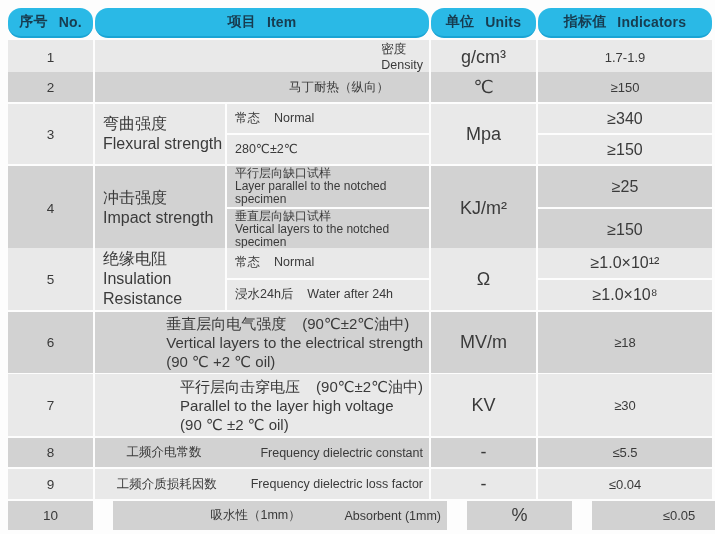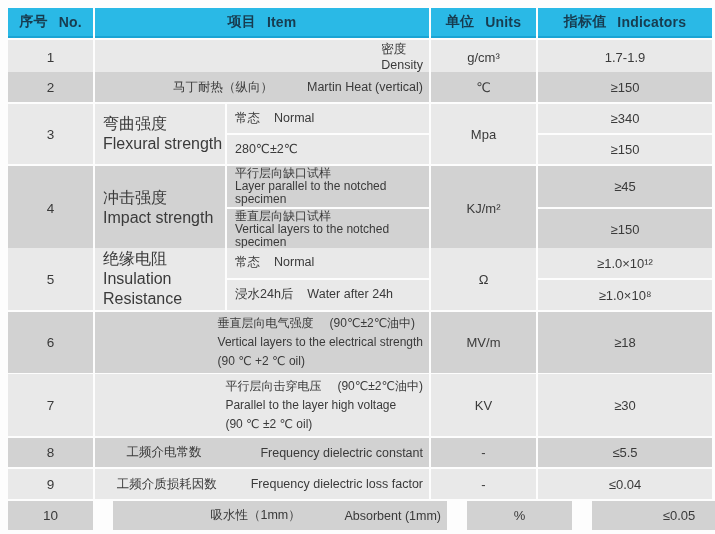--- a/index.html
+++ b/index.html
@@ -33,31 +33,31 @@
     background:#2ab9e6;
     color:#173c50;
     font-size:14px;
     font-weight:700;
     letter-spacing:.2px;
     box-shadow:inset 0 -2px 0 rgba(13,199,148,0);
     border-bottom:2px solid #1aa4d4;
     gap:11px;
   }
   .hrow { height:30px; }
-  .hrow .cell { height:30px; }
+  .hrow .cell { height:30px;border-radius:13px; }
 
   
   .r1  { height:30px; }  .r2  { height:30px; }
   .r3  { height:60px; }  .r4  { height:80px; }
   .r5  { height:62px; }  .r6  { height:60px; }
   .r7  { height:62px; }  .r8  { height:29px; }
   .r9  { height:30px; }  .r10 { height:29px;gap:20px; }
 
   .cell.no { font-size:13.5px; }
-  .cell.units { font-size:13px;text-align:right; }
+  .cell.units { font-size:18px;text-align:right; }
   .cell.value { font-size:13px; }
 
   .cell.item {
     justify-content:flex-end;
     align-items:center;
     padding:2px 6px 2px 8px;
   }
   .stack {
     display:flex;
     flex-direction:column;
@@ -95,23 +95,23 @@
     line-height:1.1;
   }
   .subs .sub .pair { display:flex; gap:14px; white-space:nowrap; }
   .r4 .subs .sub { font-size:12px; line-height:13px; }
   .vals { display:flex; flex-direction:column; gap:2px; }
   .vals .sub {
     flex:1;
     display:flex;
     align-items:center;
     justify-content:center;
-    font-size:13px;
-  }
-  .three-line { font-size:12px; line-height:19px; }
+    font-size:16px;
+  }
+  .three-line { font-size:15px; line-height:19px; }
 </style>
 </head>
 <body>
 
 <div class="sheet">
   <div class="tbl">
 
     <div class="row hrow">
       <div class="cell">
         <span>序号</span>
@@ -141,21 +141,20 @@
       </div>
       <div class="cell units">g/cm³</div>
       <div class="cell value">1.7-1.9</div>
     </div>
 
     <div class="row r2 dark">
       <div class="cell no">2</div>
       <div class="cell item">
         <div class="inline-pair">
           <span class="zh">马丁耐热（纵向）</span>
-          <span>Martin Heat (vertical)</span>
         </div>
       </div>
       <div class="cell units">℃</div>
       <div class="cell value">≥150</div>
     </div>
 
     <div class="row r3 light">
       <div class="cell no">3</div>
       <div class="item-split">
         <div class="label">
@@ -197,21 +196,21 @@
             <span>Layer parallel to the notched specimen</span>
           </div>
           <div class="sub">
             <span>垂直层向缺口试样</span>
             <span>Vertical layers to the notched specimen</span>
           </div>
         </div>
       </div>
       <div class="cell units">KJ/m²</div>
       <div class="vals">
-        <div class="sub">≥45</div>
+        <div class="sub">≥25</div>
         <div class="sub">≥150</div>
       </div>
     </div>
 
     <div class="row r5 light">
       <div class="cell no">5</div>
       <div class="item-split">
         <div class="label">
           <span>绝缘电阻</span>
           <span>Insulation  Resistance</span>

